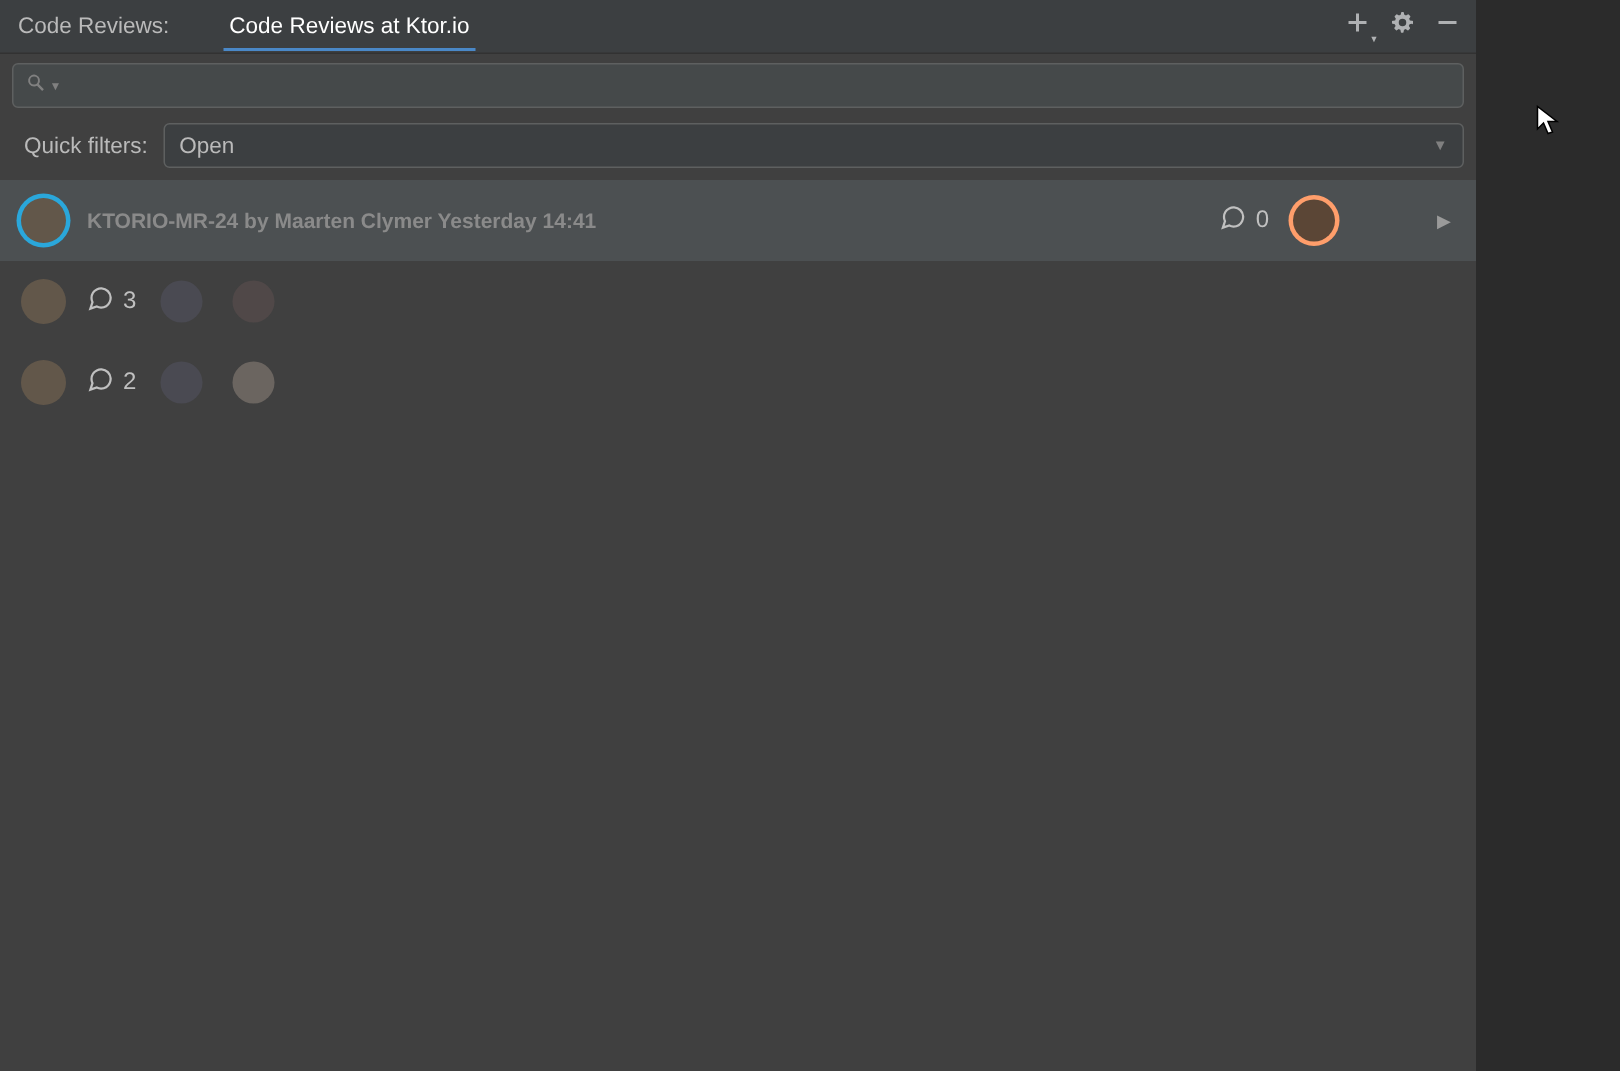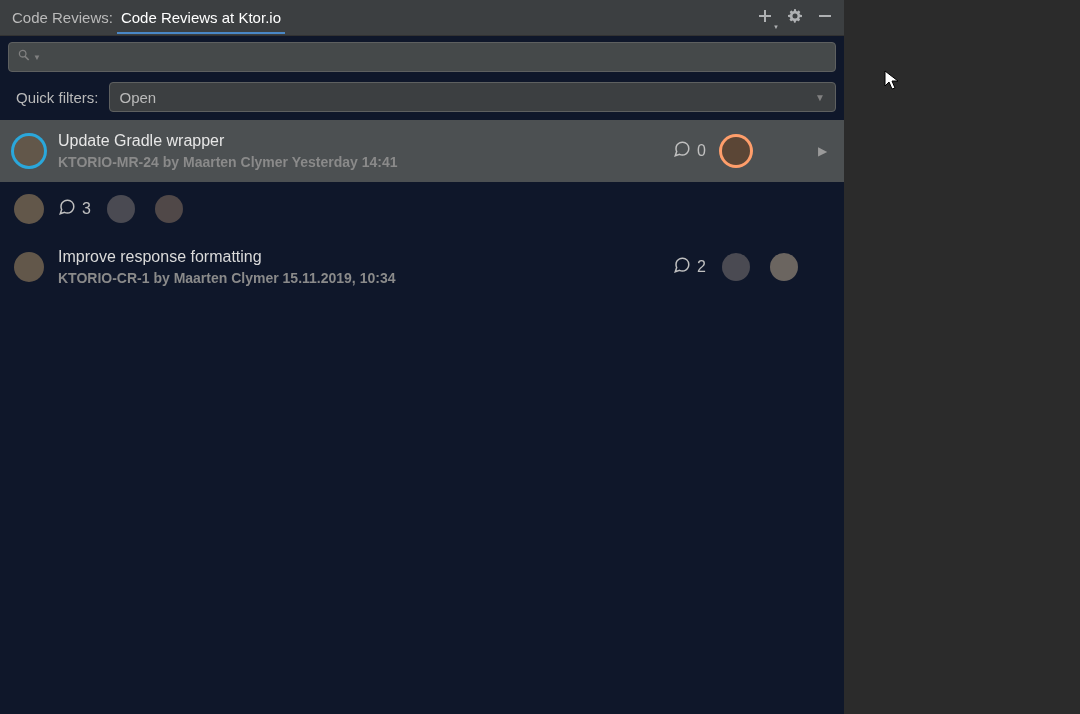--- a/index.html
+++ b/index.html
@@ -10,23 +10,23 @@
     body {
       font-family: -apple-system, BlinkMacSystemFont, "Segoe UI", sans-serif;
       background: #2b2b2b;
       color: #bababa;
       width: 1080px;
       height: 714px;
       display: flex;
       overflow: hidden;
     }
     .main-panel {
-      width: 844px;
+      width: 984px;
       height: 100%;
-      background: #0f172a;
+      background: #404040;
       display: flex;
       flex-direction: column;
     }
     .right-panel {
       flex: 1;
       background: #2b2b2b;
       position: relative;
     }
     .cursor {
       position: absolute;
@@ -42,21 +42,21 @@
       padding: 0 8px;
       background: #3c3f41;
       border-bottom: 1px solid #323232;
     }
     .header-title {
       color: #bababa;
       font-size: 15px;
       padding: 0 4px;
     }
     .header-tab {
-      margin-left: 0;
+      margin-left: 32px;
       color: #fff;
       font-size: 15px;
       padding: 8px 4px 6px 4px;
       border-bottom: 2px solid #4a88c7;
       text-align: right;
     }
     .header-spacer {
       flex: 1;
     }
     .icon-btn {
@@ -276,21 +276,20 @@
       <span class="filter-select-value">Open</span>
       <span class="filter-caret">▼</span>
     </div>
   </div>
 
   <div class="review-list">
 
     <div class="review-item selected">
       <div class="avatar ring"></div>
       <div class="review-content">
-        <div class="review-title">Update Gradle wrapper</div>
         <div class="review-meta">KTORIO-MR-24 by Maarten Clymer Yesterday 14:41</div>
       </div>
       <div class="review-right">
         <div class="comment-badge">
           <span>
             <svg viewBox="0 0 24 24">
                 <path d="M21 11.5a8.38 8.38 0 01-.9 3.8 8.5 8.5 0 01-7.6 4.7 8.38 8.38 0 01-3.8-.9L3 21l1.9-5.7a8.38 8.38 0 01-.9-3.8 8.5 8.5 0 014.7-7.6 8.38 8.38 0 013.8-.9h.5a8.48 8.48 0 018 8v.5z"></path>
               </svg>
           </span>
           <span>0</span>
@@ -316,24 +315,20 @@
         <div class="reviewers">
           <div class="avatar-sm dark1"></div>
           <div class="avatar-sm dark2"></div>
         </div>
         <span class="chevron"></span>
       </div>
     </div>
 
     <div class="review-item">
       <div class="avatar"></div>
-      <div class="review-content">
-        <div class="review-title">Improve response formatting</div>
-        <div class="review-meta">KTORIO-CR-1 by Maarten Clymer 15.11.2019, 10:34</div>
-      </div>
       <div class="review-right">
         <div class="comment-badge">
           <span>
             <svg viewBox="0 0 24 24">
                 <path d="M21 11.5a8.38 8.38 0 01-.9 3.8 8.5 8.5 0 01-7.6 4.7 8.38 8.38 0 01-3.8-.9L3 21l1.9-5.7a8.38 8.38 0 01-.9-3.8 8.5 8.5 0 014.7-7.6 8.38 8.38 0 013.8-.9h.5a8.48 8.48 0 018 8v.5z"></path>
               </svg>
           </span>
           <span>2</span>
         </div>
         <div class="reviewers">

